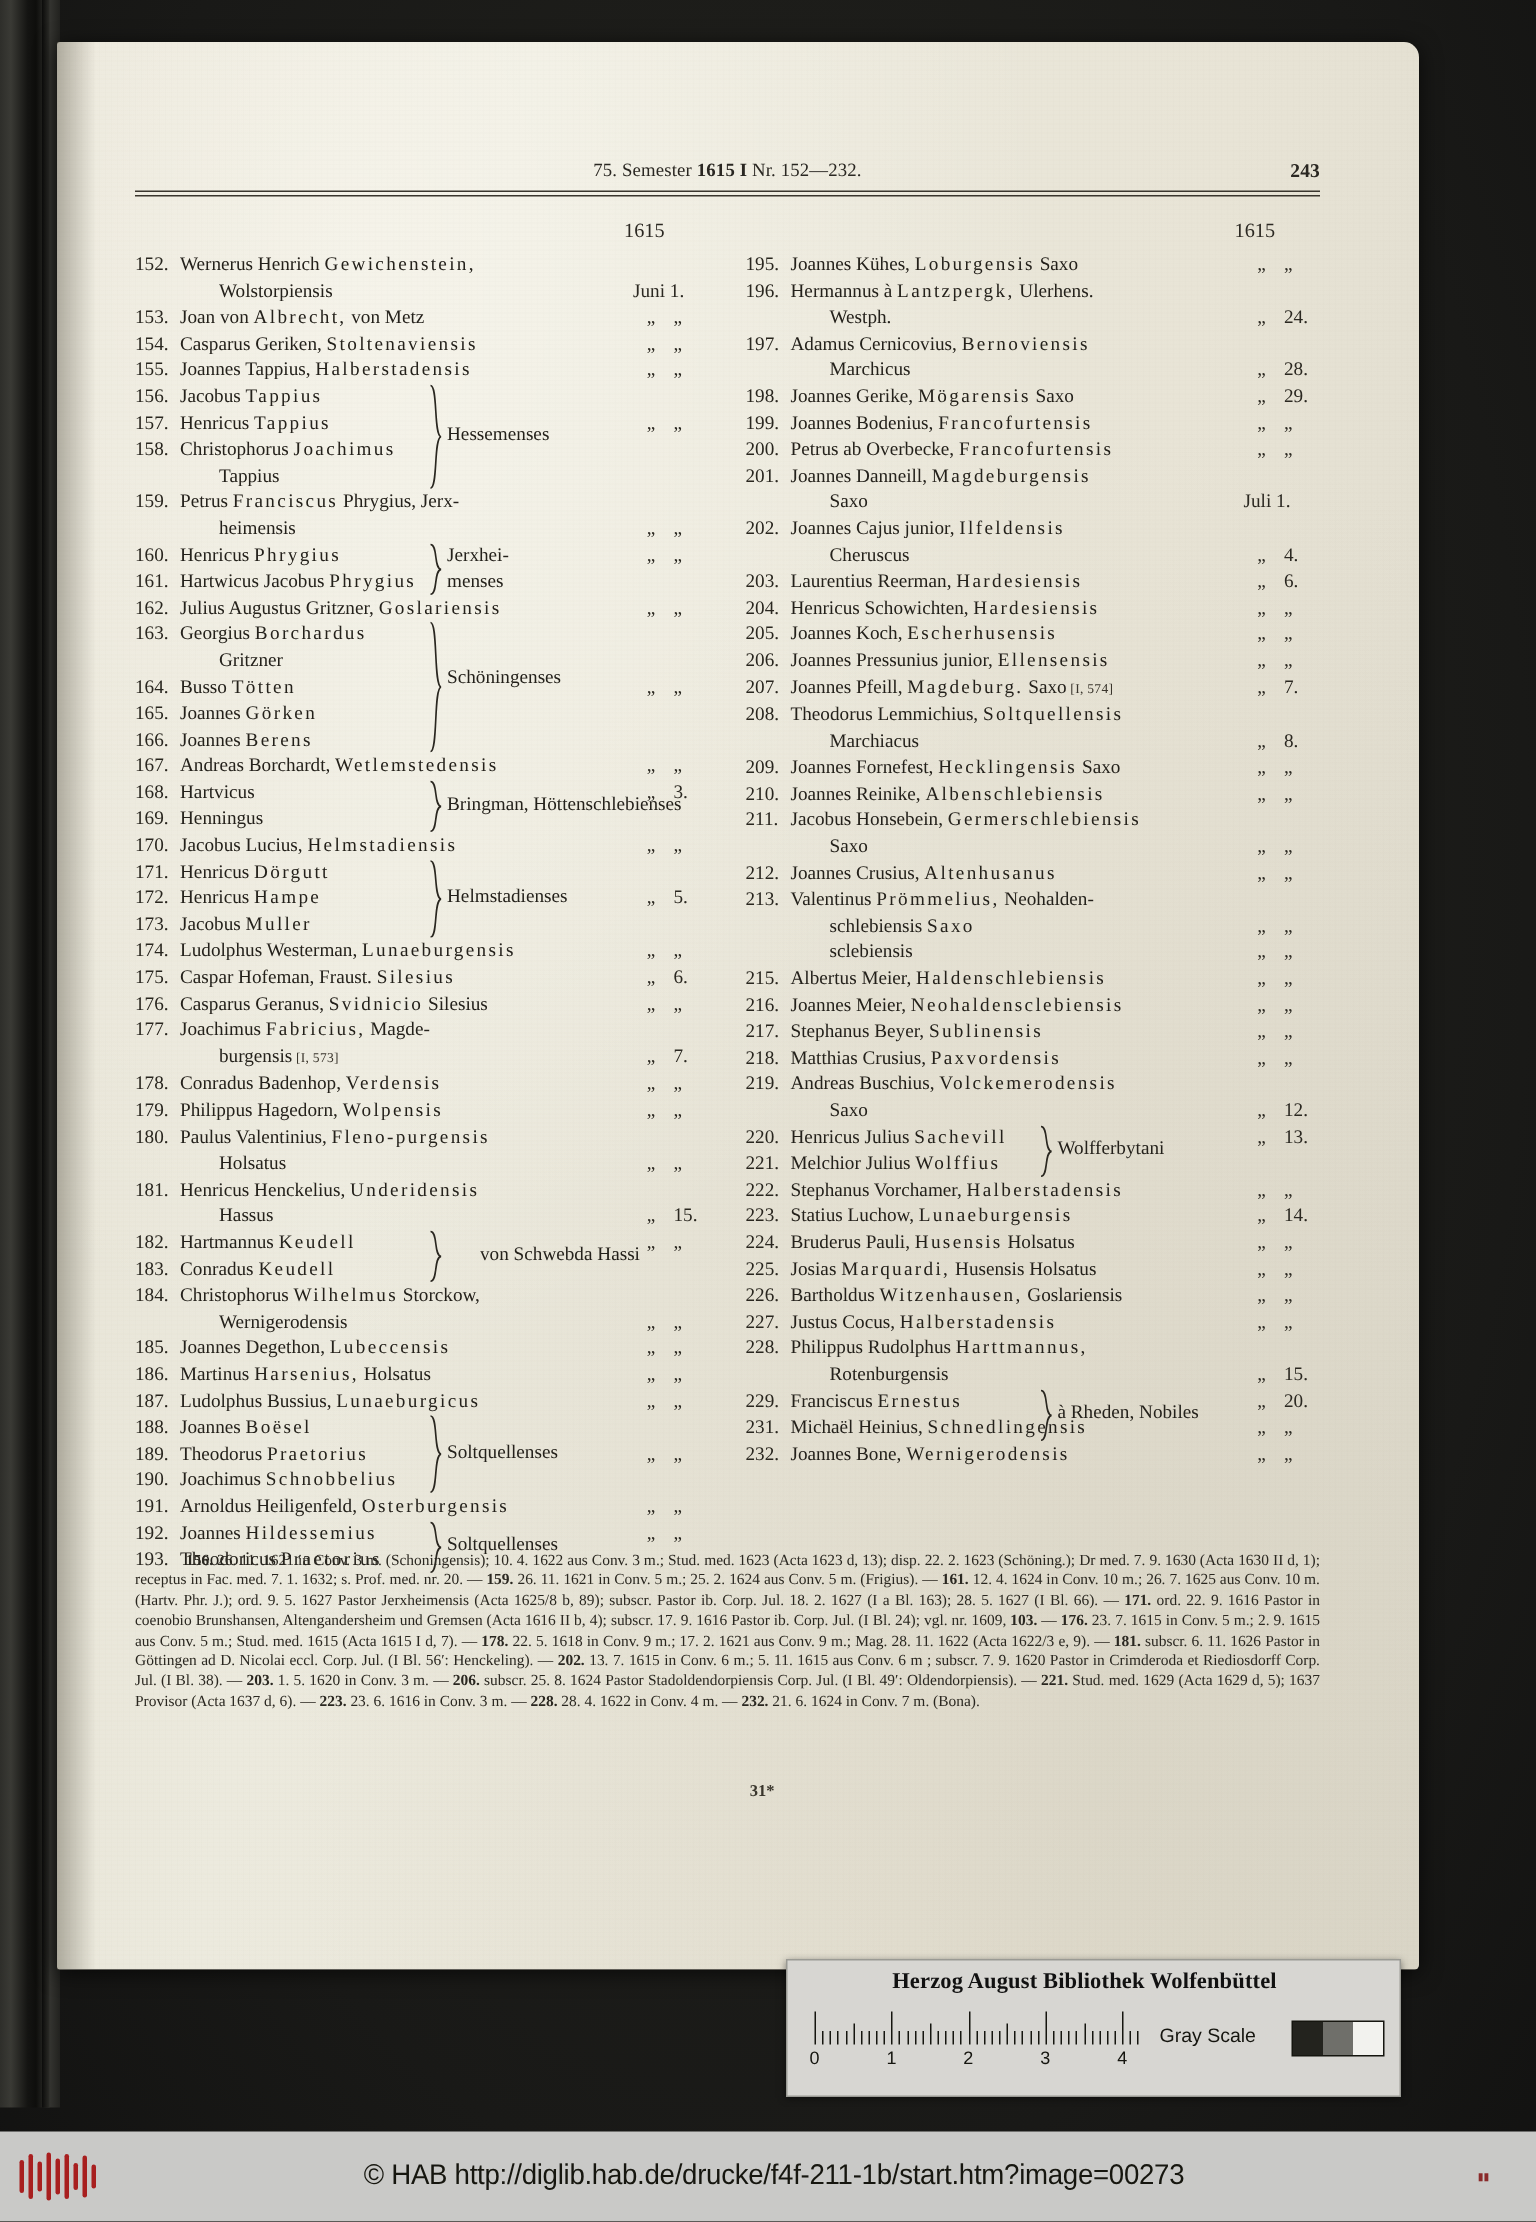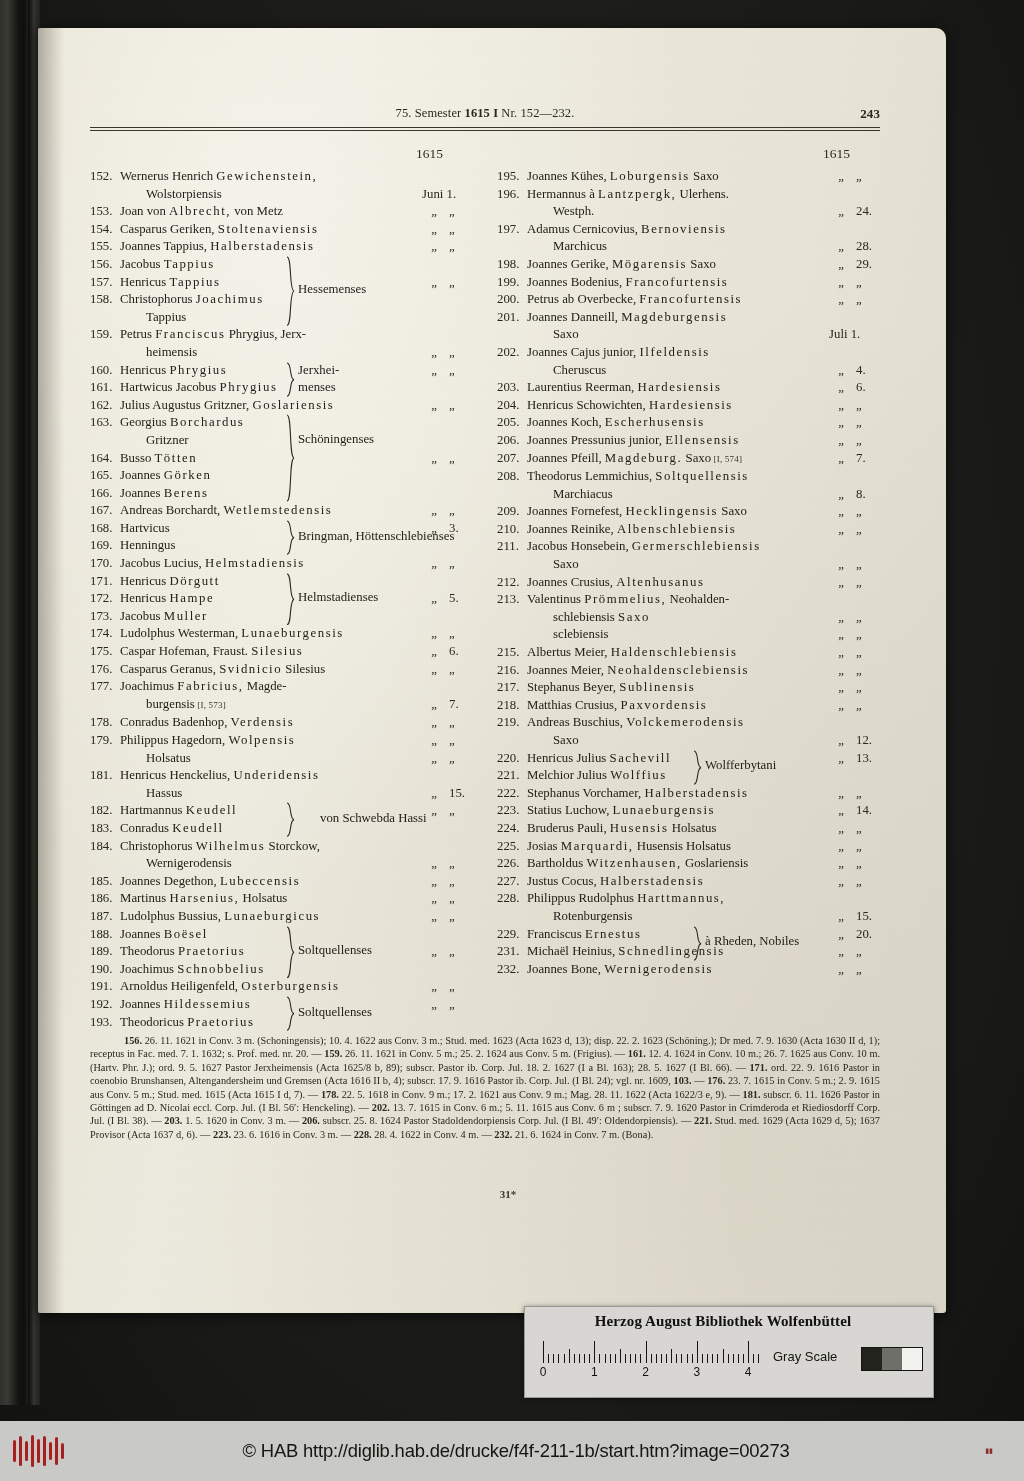--- a/index.html
+++ b/index.html
@@ -359,21 +359,21 @@
                     <span class="nm">Joannes <span class="sp">Berens</span></span>
                     <span class="dm"></span>
                     <span class="dd"></span>
                   </div>
                 </div>
                 <div class="brace" style="left: 196px; top: 0px; height: 88px;">
                   <svg width="9" height="88" viewBox="0 0 9 88" preserveAspectRatio="none">
                     <path d="M1,1 C6,1 3,43 8,44 C3,45 6,87 1,87" fill="none" stroke="#2a2720" stroke-width="1.1"></path>
                   </svg>
                 </div>
-                <div class="gplace" style="left: 208px; top: 18px; font-family: Liberation Serif, serif;">Schöningenses</div>
+                <div class="gplace" style="left: 208px; top: 30px; font-family: Liberation Serif, serif;">Schöningenses</div>
               </div>
               <div class="row">
                 <div class="ln">
                   <span class="num">167.</span>
                   <span class="nm">Andreas Borchardt, <span class="sp">Wetlemstedensis</span></span>
                   <span class="dm">„</span>
                   <span class="dd">„</span>
                 </div>
               </div>
               <div class="row group">
@@ -482,20 +482,26 @@
               </div>
               <div class="row">
                 <div class="ln">
                   <span class="num">179.</span>
                   <span class="nm">Philippus Hagedorn, <span class="sp">Wolpensis</span></span>
                   <span class="dm">„</span>
                   <span class="dd">„</span>
                 </div>
               </div>
               <div class="row">
+                <div class="ln">
+                  <span class="num">180.</span>
+                  <span class="nm">Paulus Valentinius, <span class="sp">Fleno-purgensis</span></span>
+                  <span></span>
+                  <span></span>
+                </div>
                 <div class="ln">
                   <span class="num"></span>
                   <span class="nm indent">Holsatus</span>
                   <span class="dm">„</span>
                   <span class="dd">„</span>
                 </div>
               </div>
               <div class="row">
                 <div class="ln">
                   <span class="num">181.</span>

